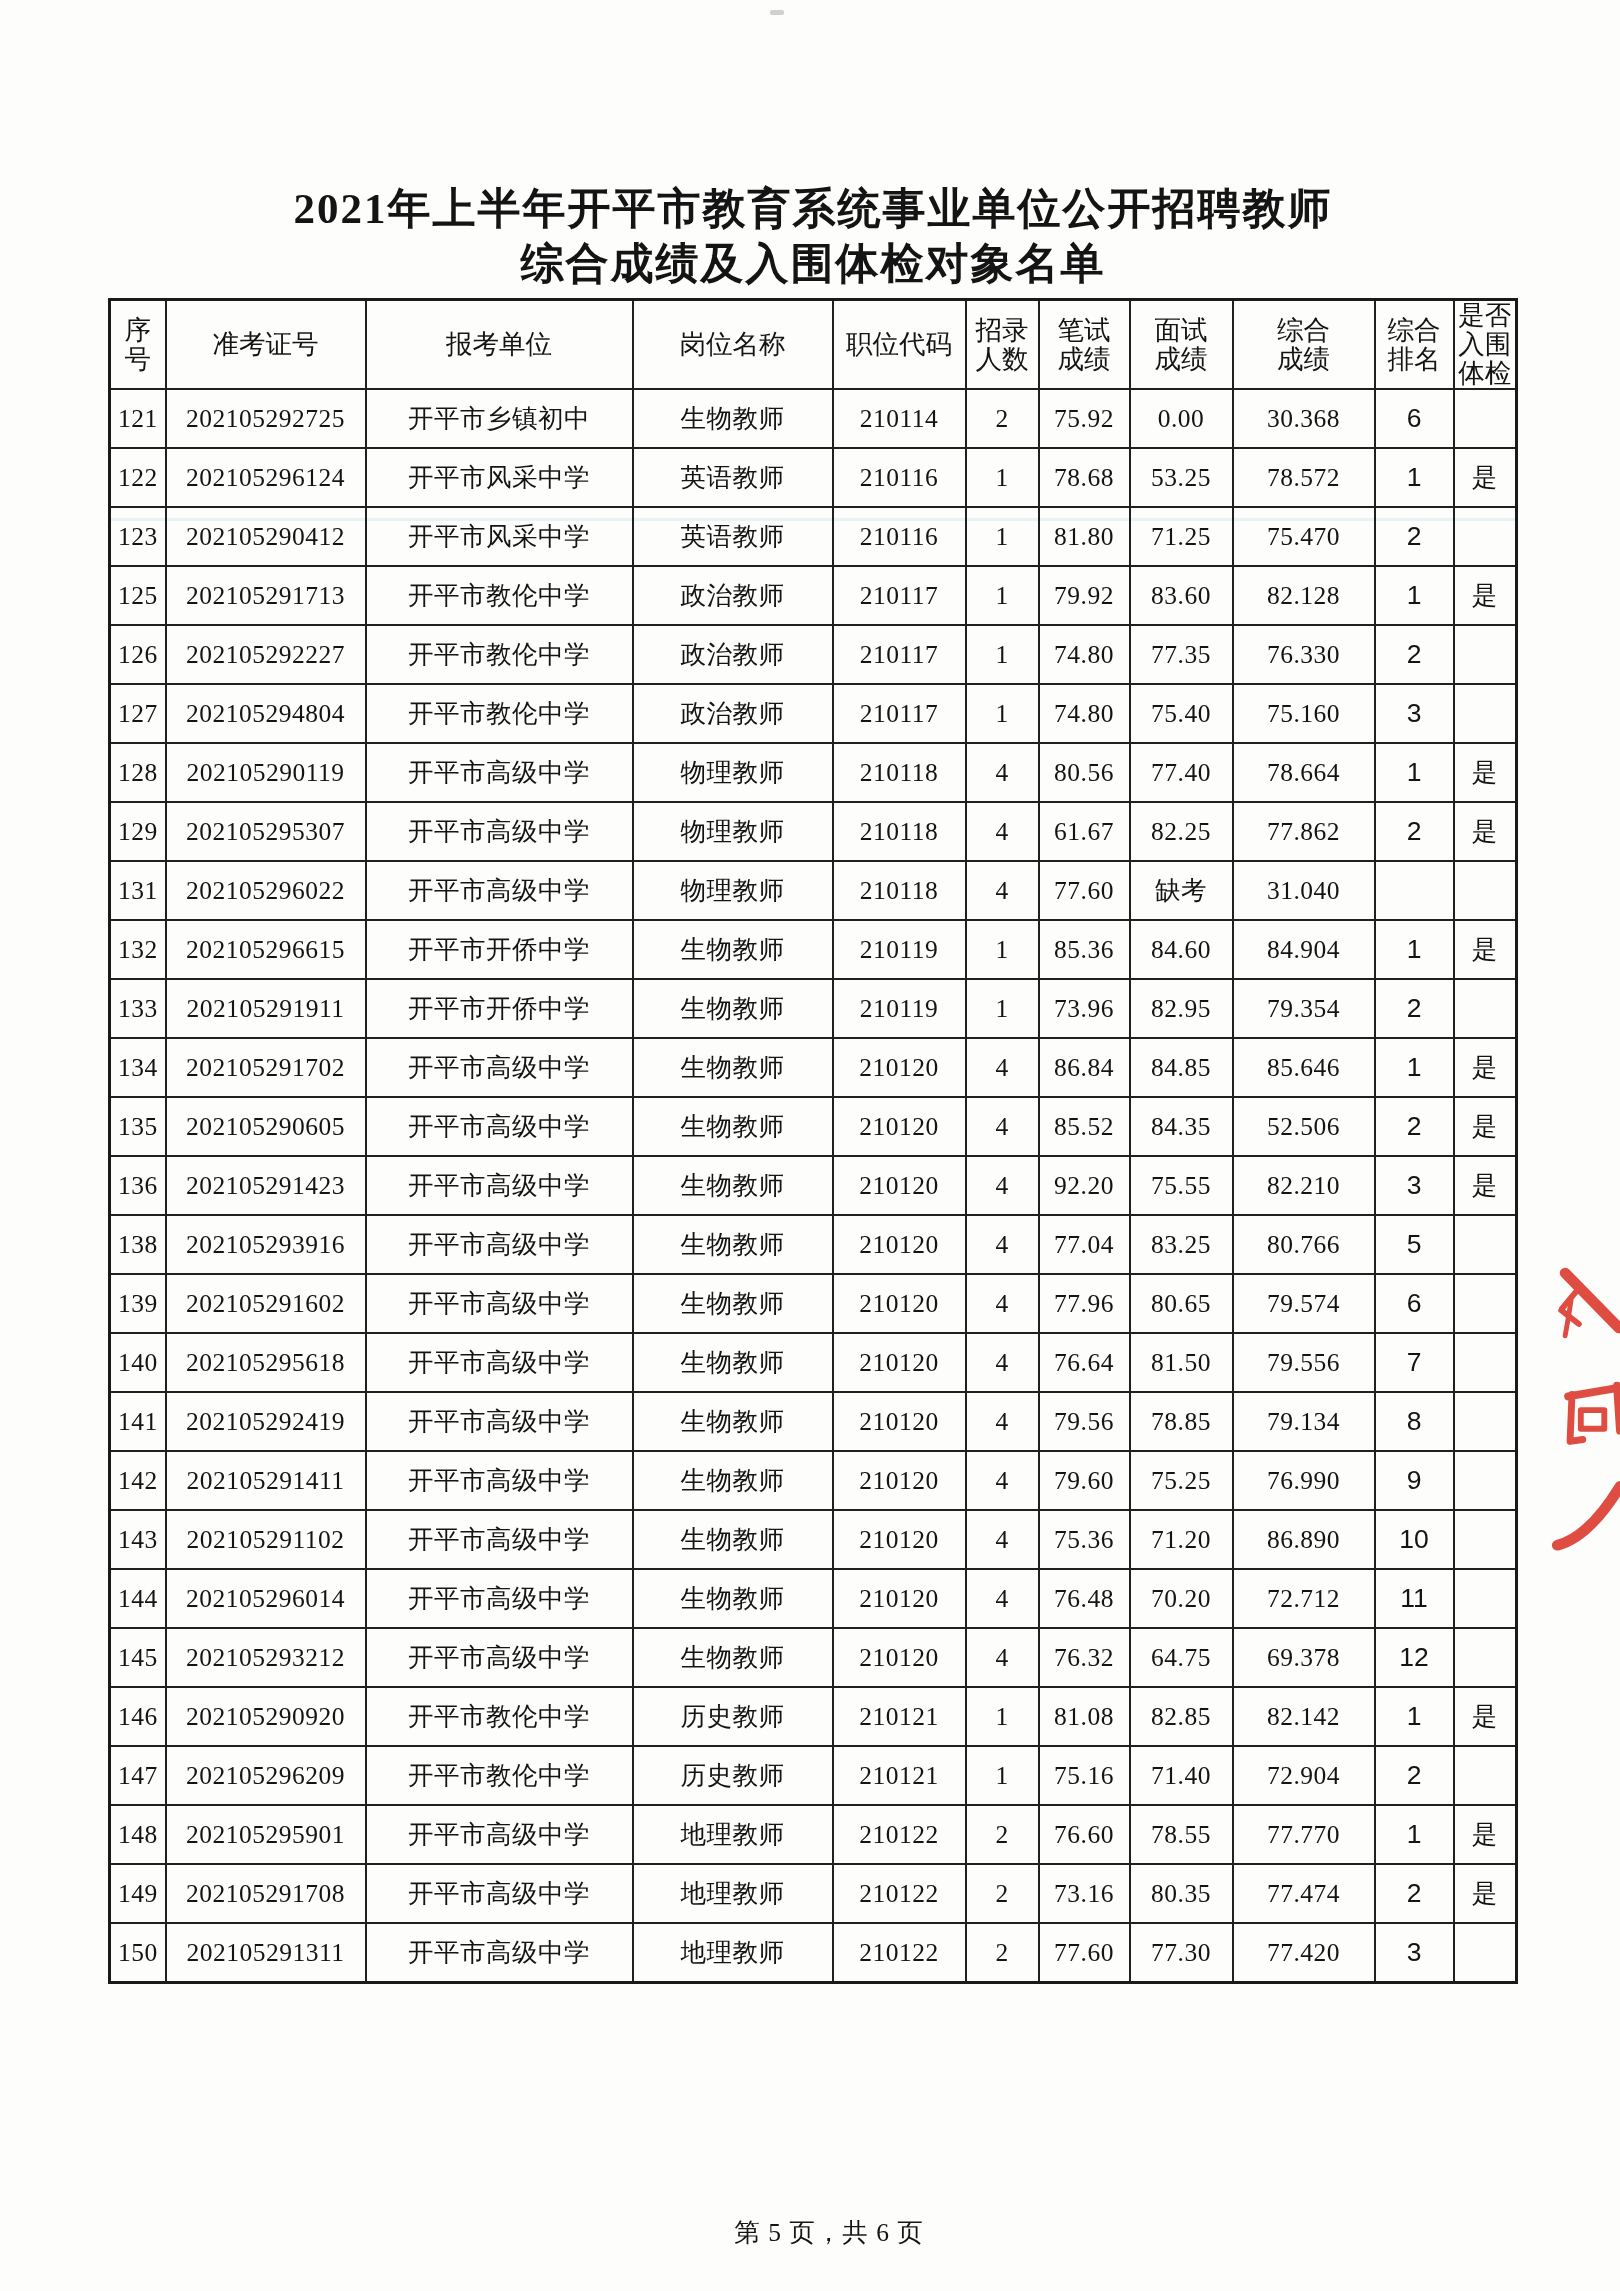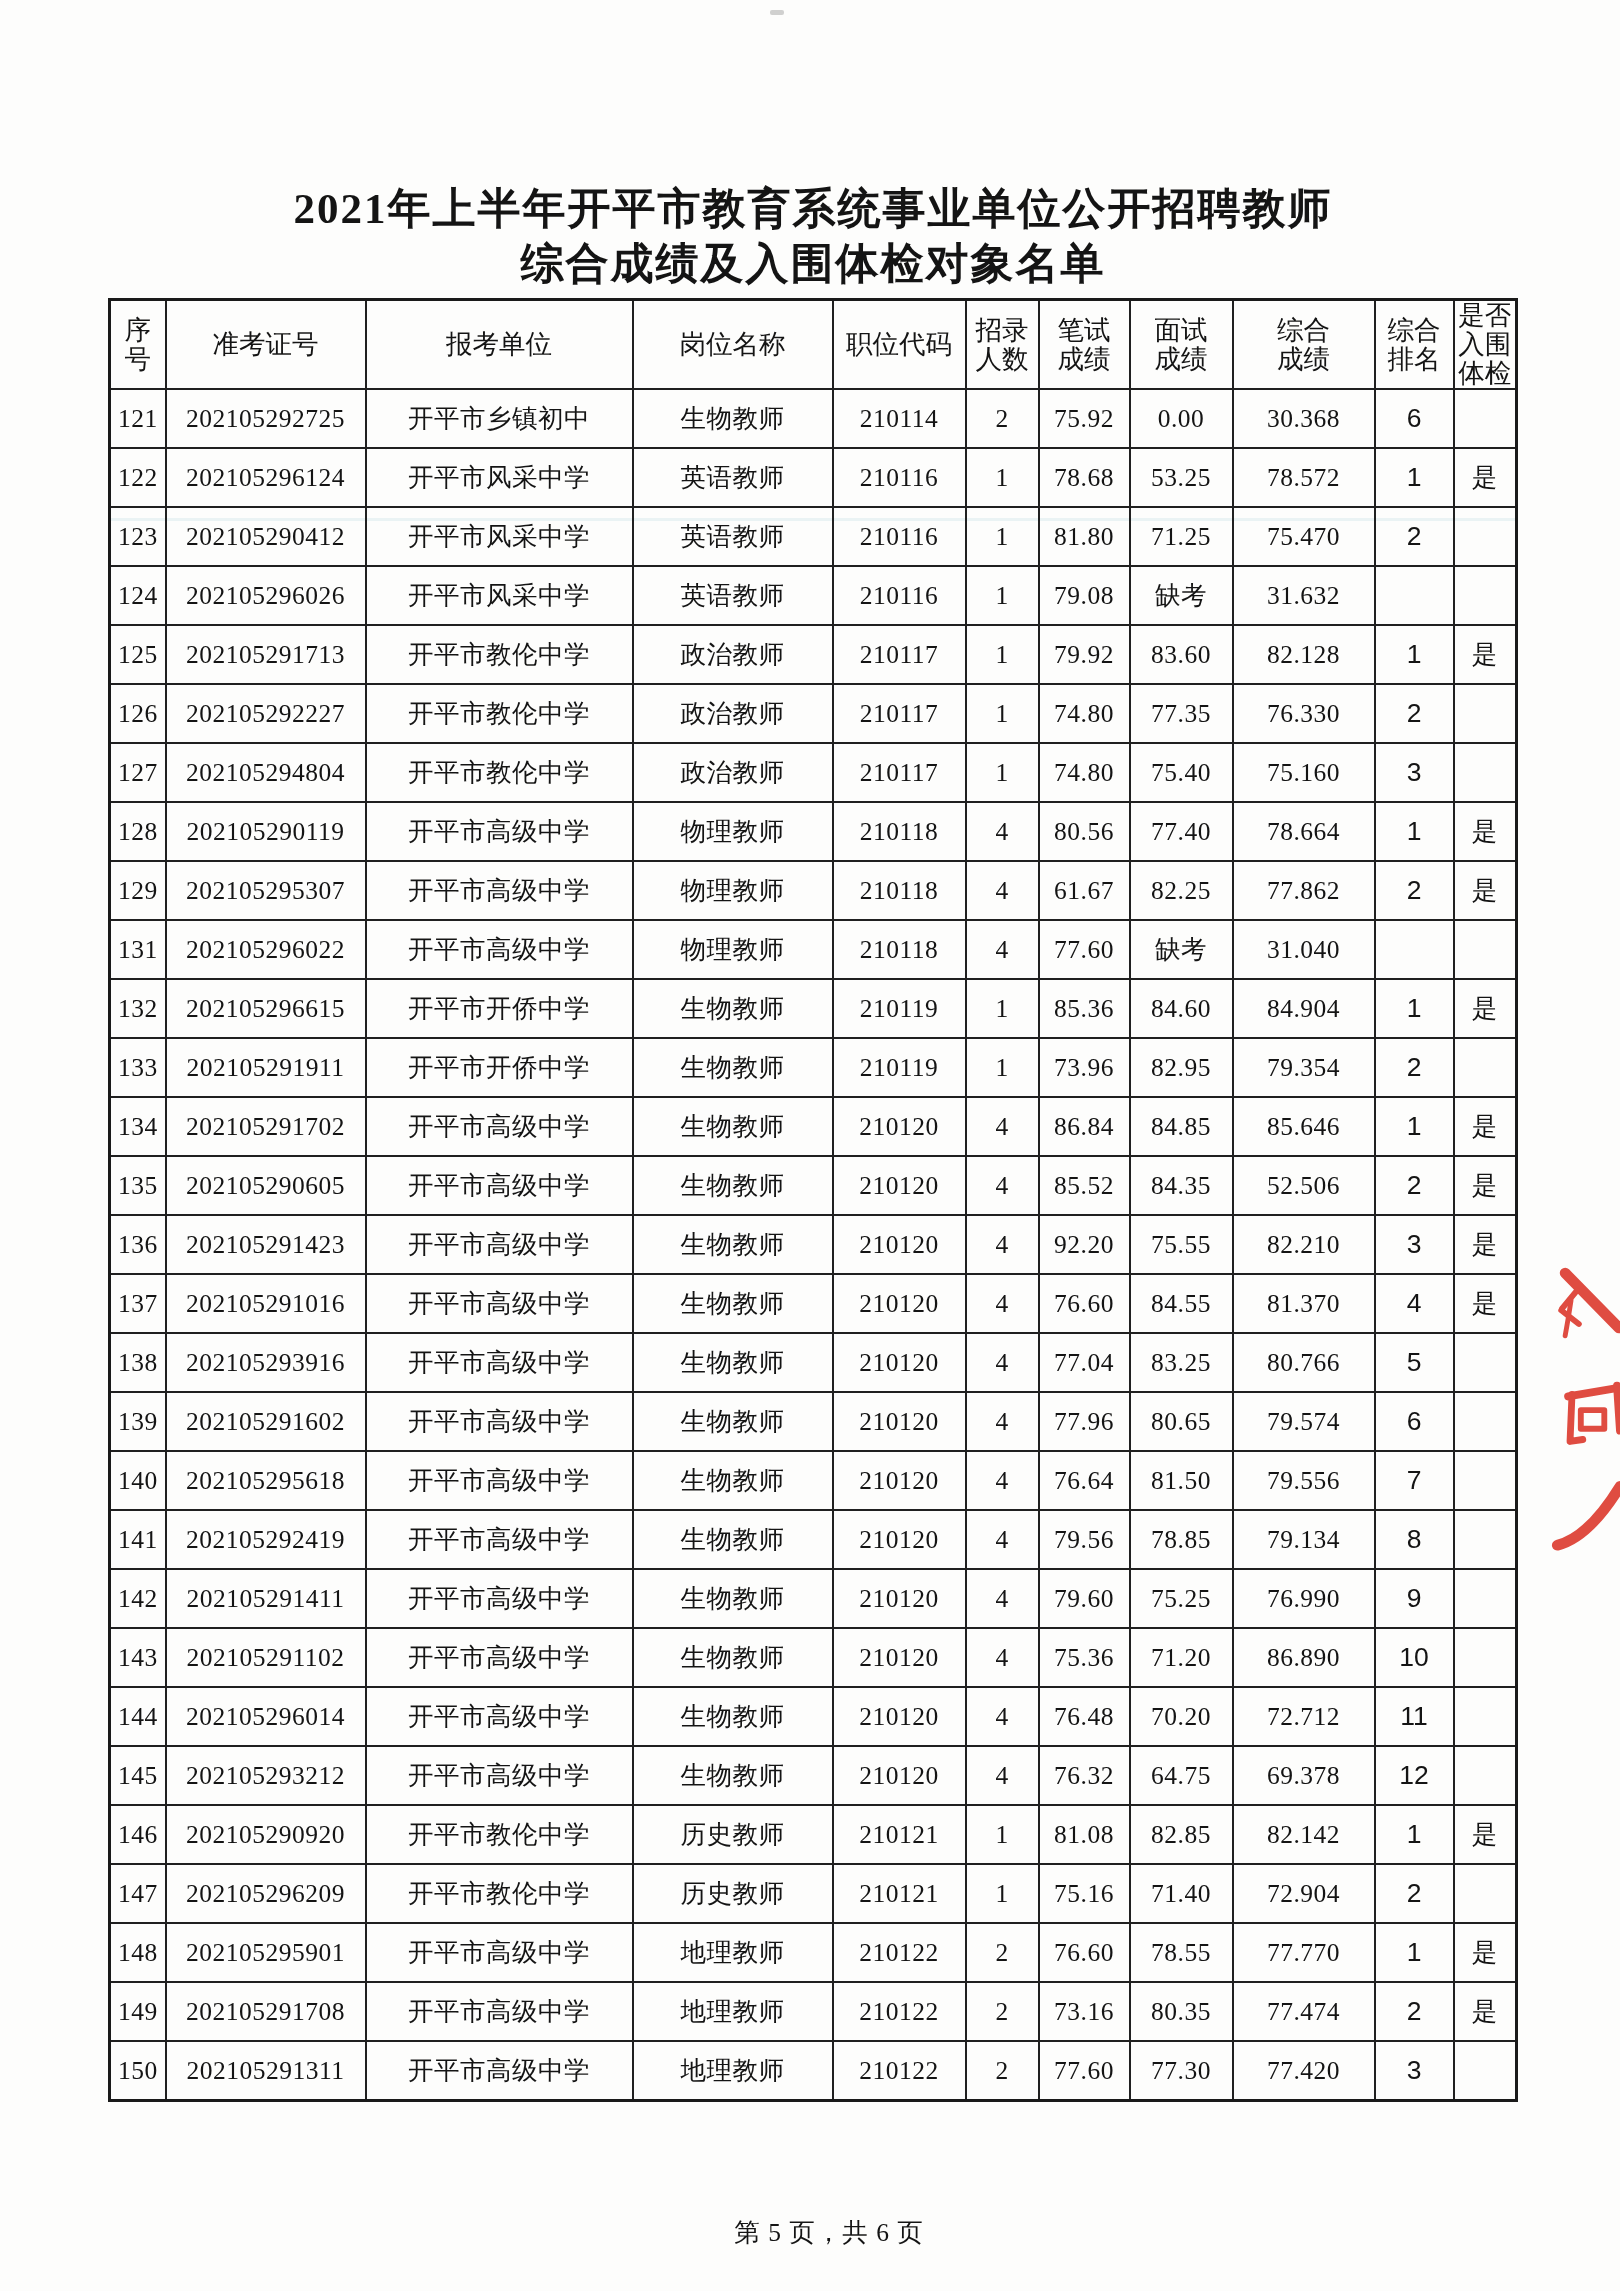--- a/index.html
+++ b/index.html
@@ -188,33 +188,20 @@
           <td>英语教师</td>
           <td>210116</td>
           <td>1</td>
           <td>81.80</td>
           <td>71.25</td>
           <td>75.470</td>
           <td class="rank-cell">2</td>
           <td></td>
         </tr>
         <tr>
-          <td>124</td>
-          <td>202105296026</td>
-          <td>开平市风采中学</td>
-          <td>英语教师</td>
-          <td>210116</td>
-          <td>1</td>
-          <td>79.08</td>
-          <td>缺考</td>
-          <td>31.632</td>
-          <td class="rank-cell"></td>
-          <td></td>
-        </tr>
-        <tr>
           <td>125</td>
           <td>202105291713</td>
           <td>开平市教伦中学</td>
           <td>政治教师</td>
           <td>210117</td>
           <td>1</td>
           <td>79.92</td>
           <td>83.60</td>
           <td>82.128</td>
           <td class="rank-cell">1</td>
@@ -341,33 +328,20 @@
           <td>136</td>
           <td>202105291423</td>
           <td>开平市高级中学</td>
           <td>生物教师</td>
           <td>210120</td>
           <td>4</td>
           <td>92.20</td>
           <td>75.55</td>
           <td>82.210</td>
           <td class="rank-cell">3</td>
-          <td>是</td>
-        </tr>
-        <tr>
-          <td>137</td>
-          <td>202105291016</td>
-          <td>开平市高级中学</td>
-          <td>生物教师</td>
-          <td>210120</td>
-          <td>4</td>
-          <td>76.60</td>
-          <td>84.55</td>
-          <td>81.370</td>
-          <td class="rank-cell">4</td>
           <td>是</td>
         </tr>
         <tr>
           <td>138</td>
           <td>202105293916</td>
           <td>开平市高级中学</td>
           <td>生物教师</td>
           <td>210120</td>
           <td>4</td>
           <td>77.04</td>

